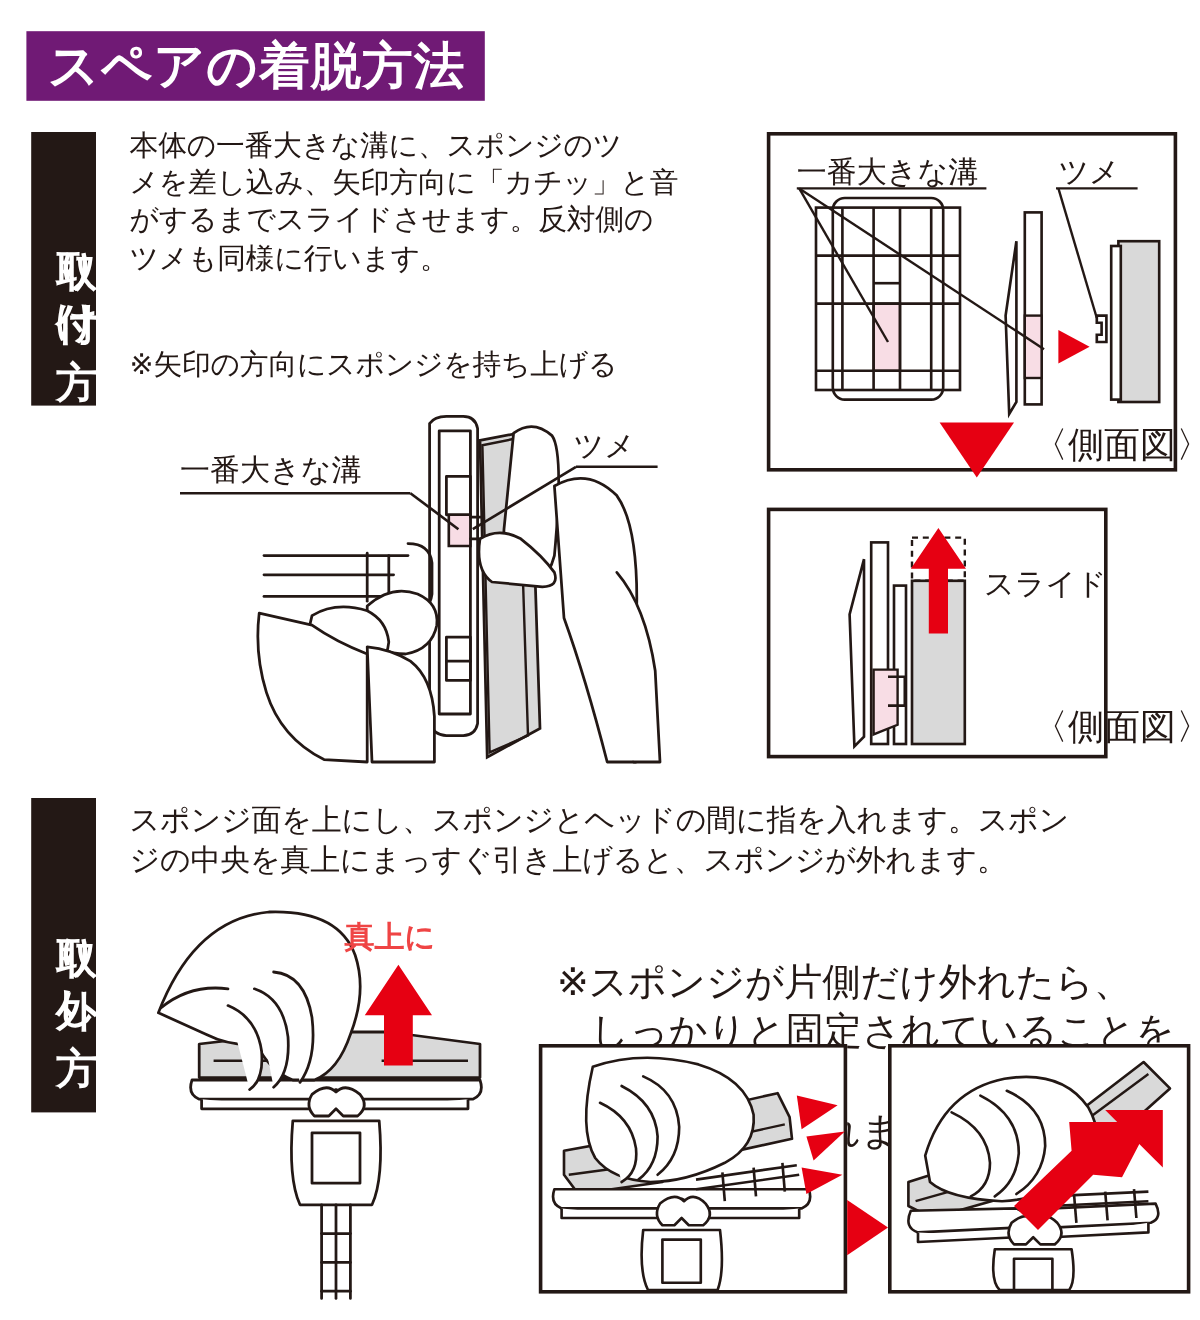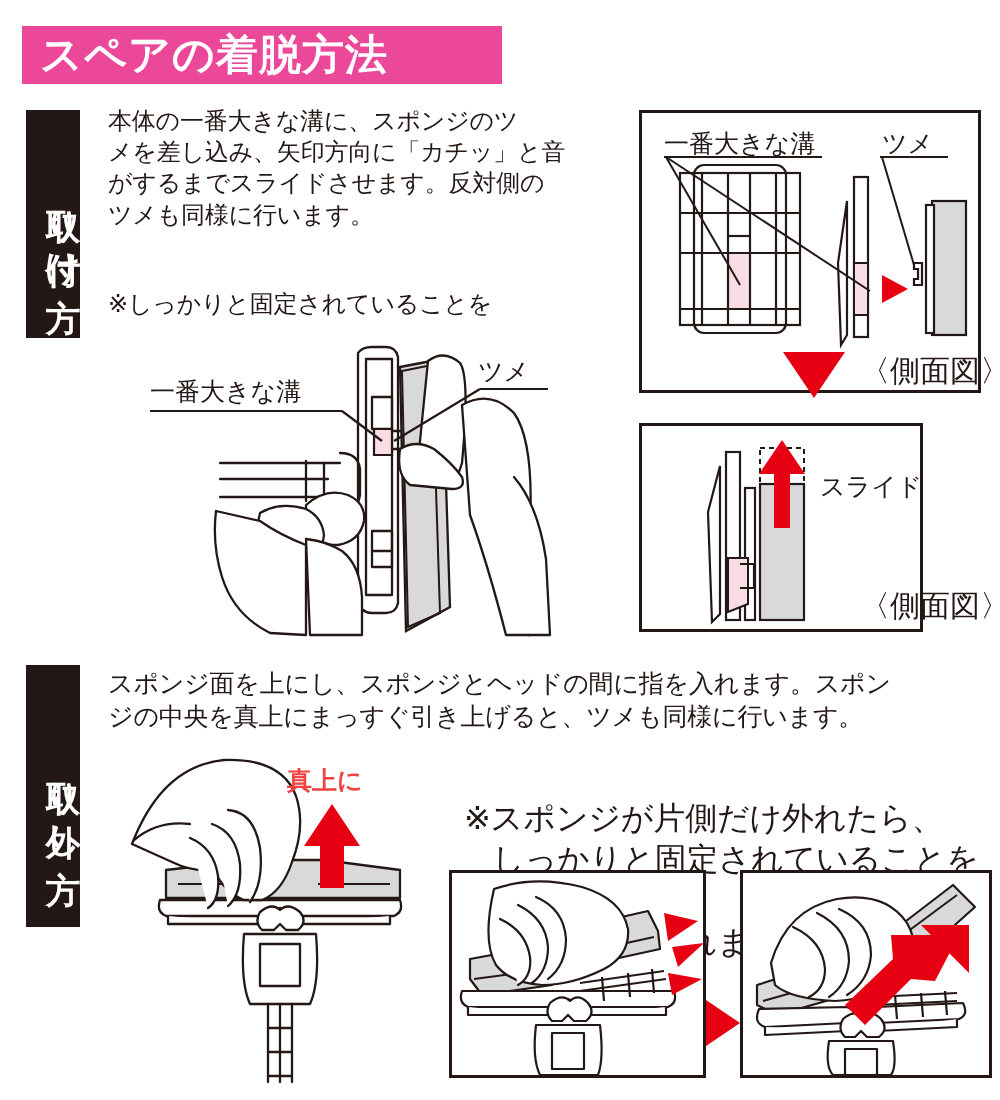--- a/index.html
+++ b/index.html
@@ -14,23 +14,23 @@
     font-family: "DejaVu Sans", "Liberation Sans", sans-serif;
     color: #231815;
     overflow: hidden;
   }
 
   
   .title-banner {
     position: absolute;
     left: 22px;
     top: 26px;
-    width: 480px;
+    width: 382px;
     height: 58px;
-    background: #ec4899;
+    background: #701a75;
     display: flex;
     align-items: center;
   }
   .title-banner .title-text {
     color: #ffffff;
     font-size: 42px;
     font-weight: bold;
     letter-spacing: 1px;
     padding-left: 18px;
     line-height: 1;
@@ -125,21 +125,21 @@
 <div class="vtab" id="vtab-attach">
   <span>取り付け方</span>
 </div>
 
 <div class="body-text" id="attach-paragraph">本体の一番大きな溝に、スポンジのツ
 メを差し込み、矢印方向に「カチッ」と音
 がするまでスライドさせます。反対側の
 ツメも同様に行います。</div>
 
 <div class="body-text" id="attach-note">
-  <span>※しっかりと固定されていることを</span>
+  <span>※矢印の方向にスポンジを持ち上げる</span>
 </div>
 
 <div class="panel" id="panel-groove">
   <svg width="336" height="277" viewBox="0 0 336 277">
 
     <g fill="none" stroke="#231815" stroke-width="2.2">
       <rect x="52" y="52" width="92" height="168" rx="10"></rect>
       <rect x="38" y="60" width="120" height="152"></rect>
 
     </g>
@@ -270,21 +270,21 @@
 
   <span class="lbl" style="left:40px; top:30px;">一番大きな溝</span>
   <span class="lbl" style="left:368px; top:10px;">ツメ</span>
 </div>
 
 <div class="vtab" id="vtab-detach">
   <span>取り外し方</span>
 </div>
 
 <div class="body-text" id="detach-paragraph">スポンジ面を上にし、スポンジとヘッドの間に指を入れます。スポン
-ジの中央を真上にまっすぐ引き上げると、ツメも同様に行います。</div>
+ジの中央を真上にまっすぐ引き上げると、スポンジが外れます。</div>
 
 <div class="body-text" id="detach-note">
   <span>※スポンジが片側だけ外れたら、</span>
   <span class="nl2">しっかりと固定されていることを</span>
   <span class="nl3">と反対側も外れます。</span>
 </div>
 
 <div class="illus-area" id="illus-hand-lift">
   <svg width="300" height="330" viewBox="0 0 300 330">
 

